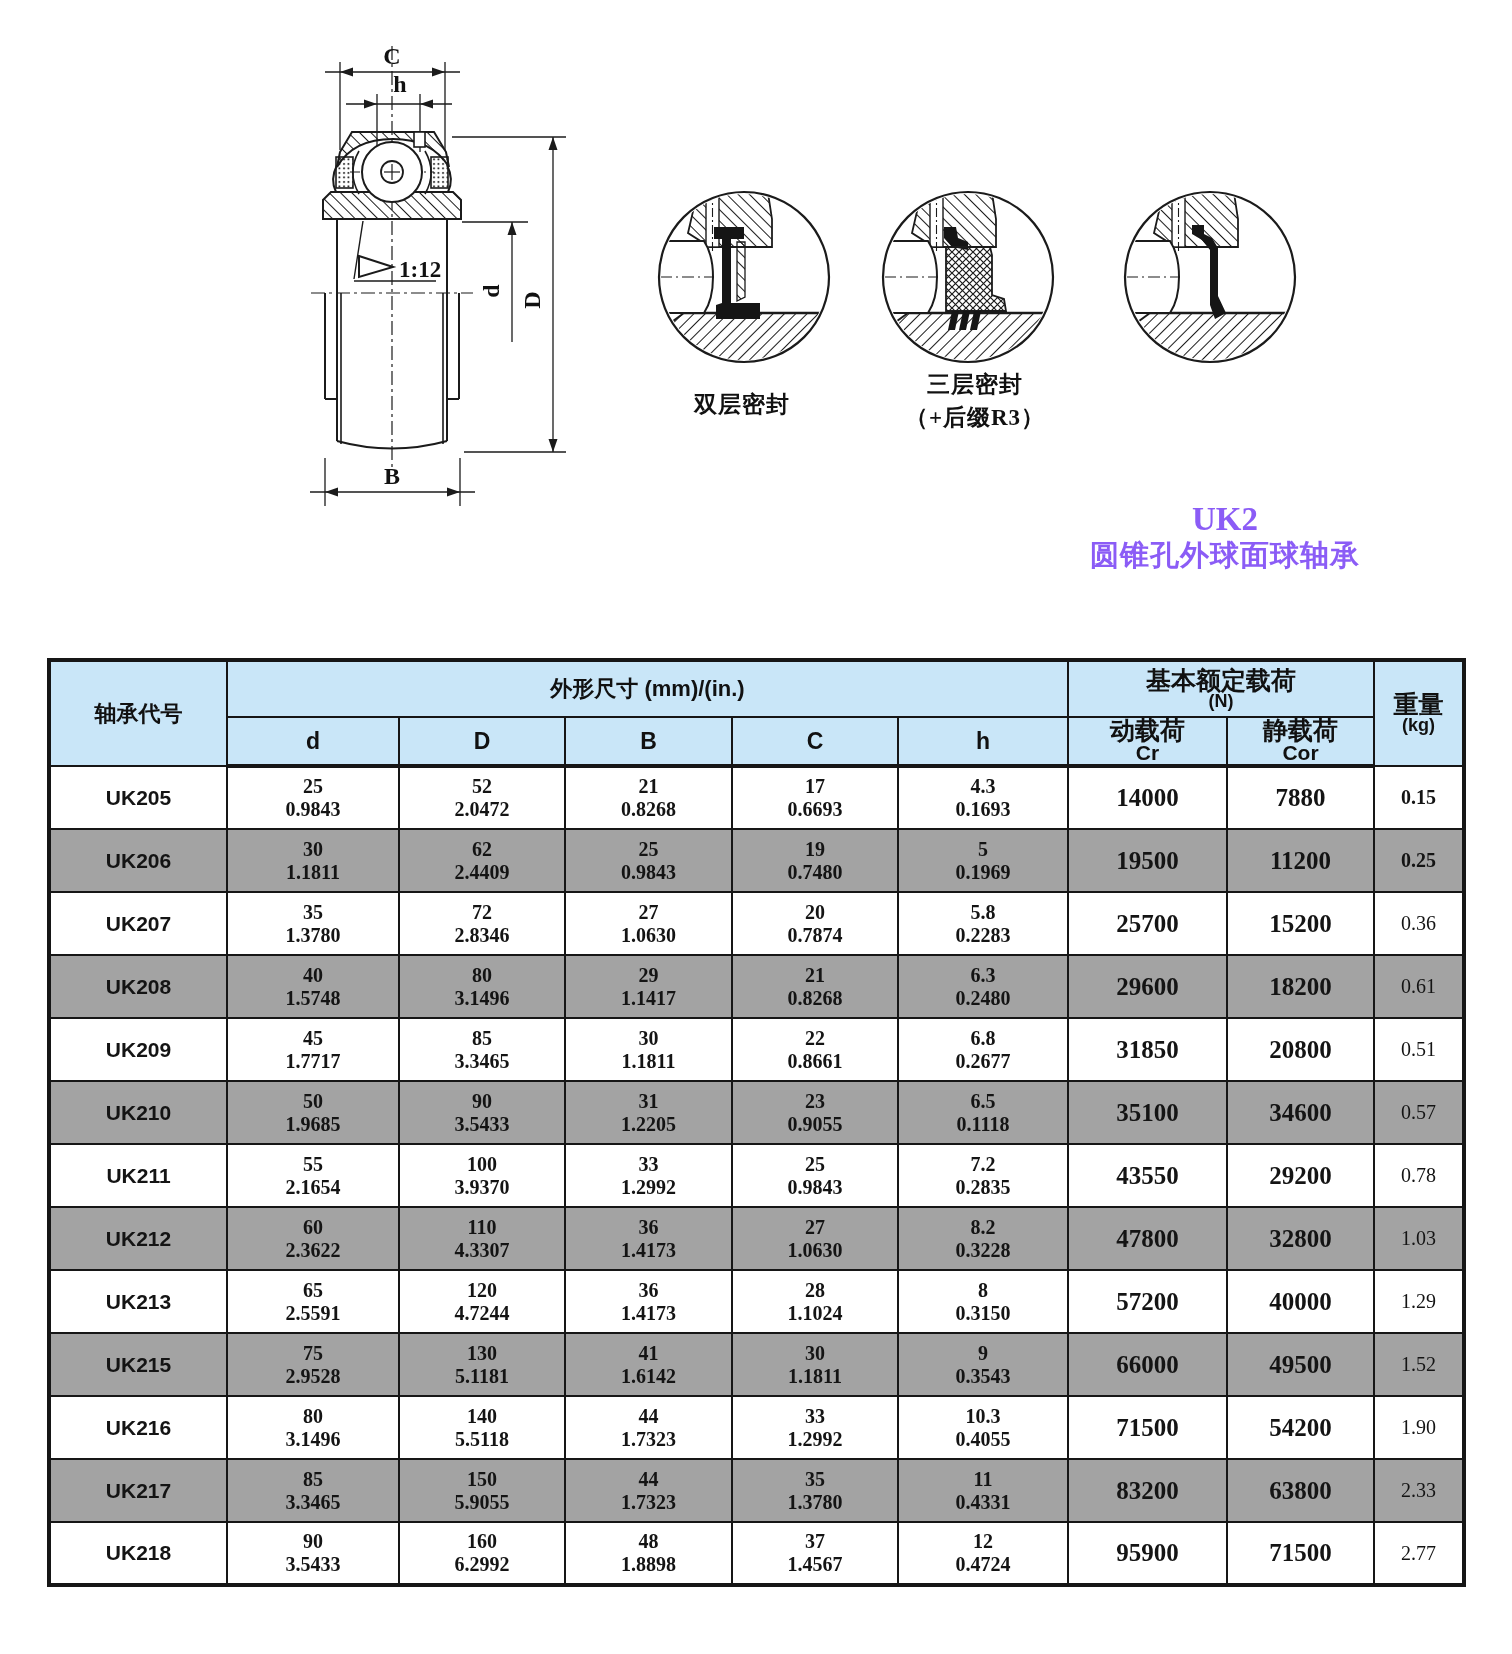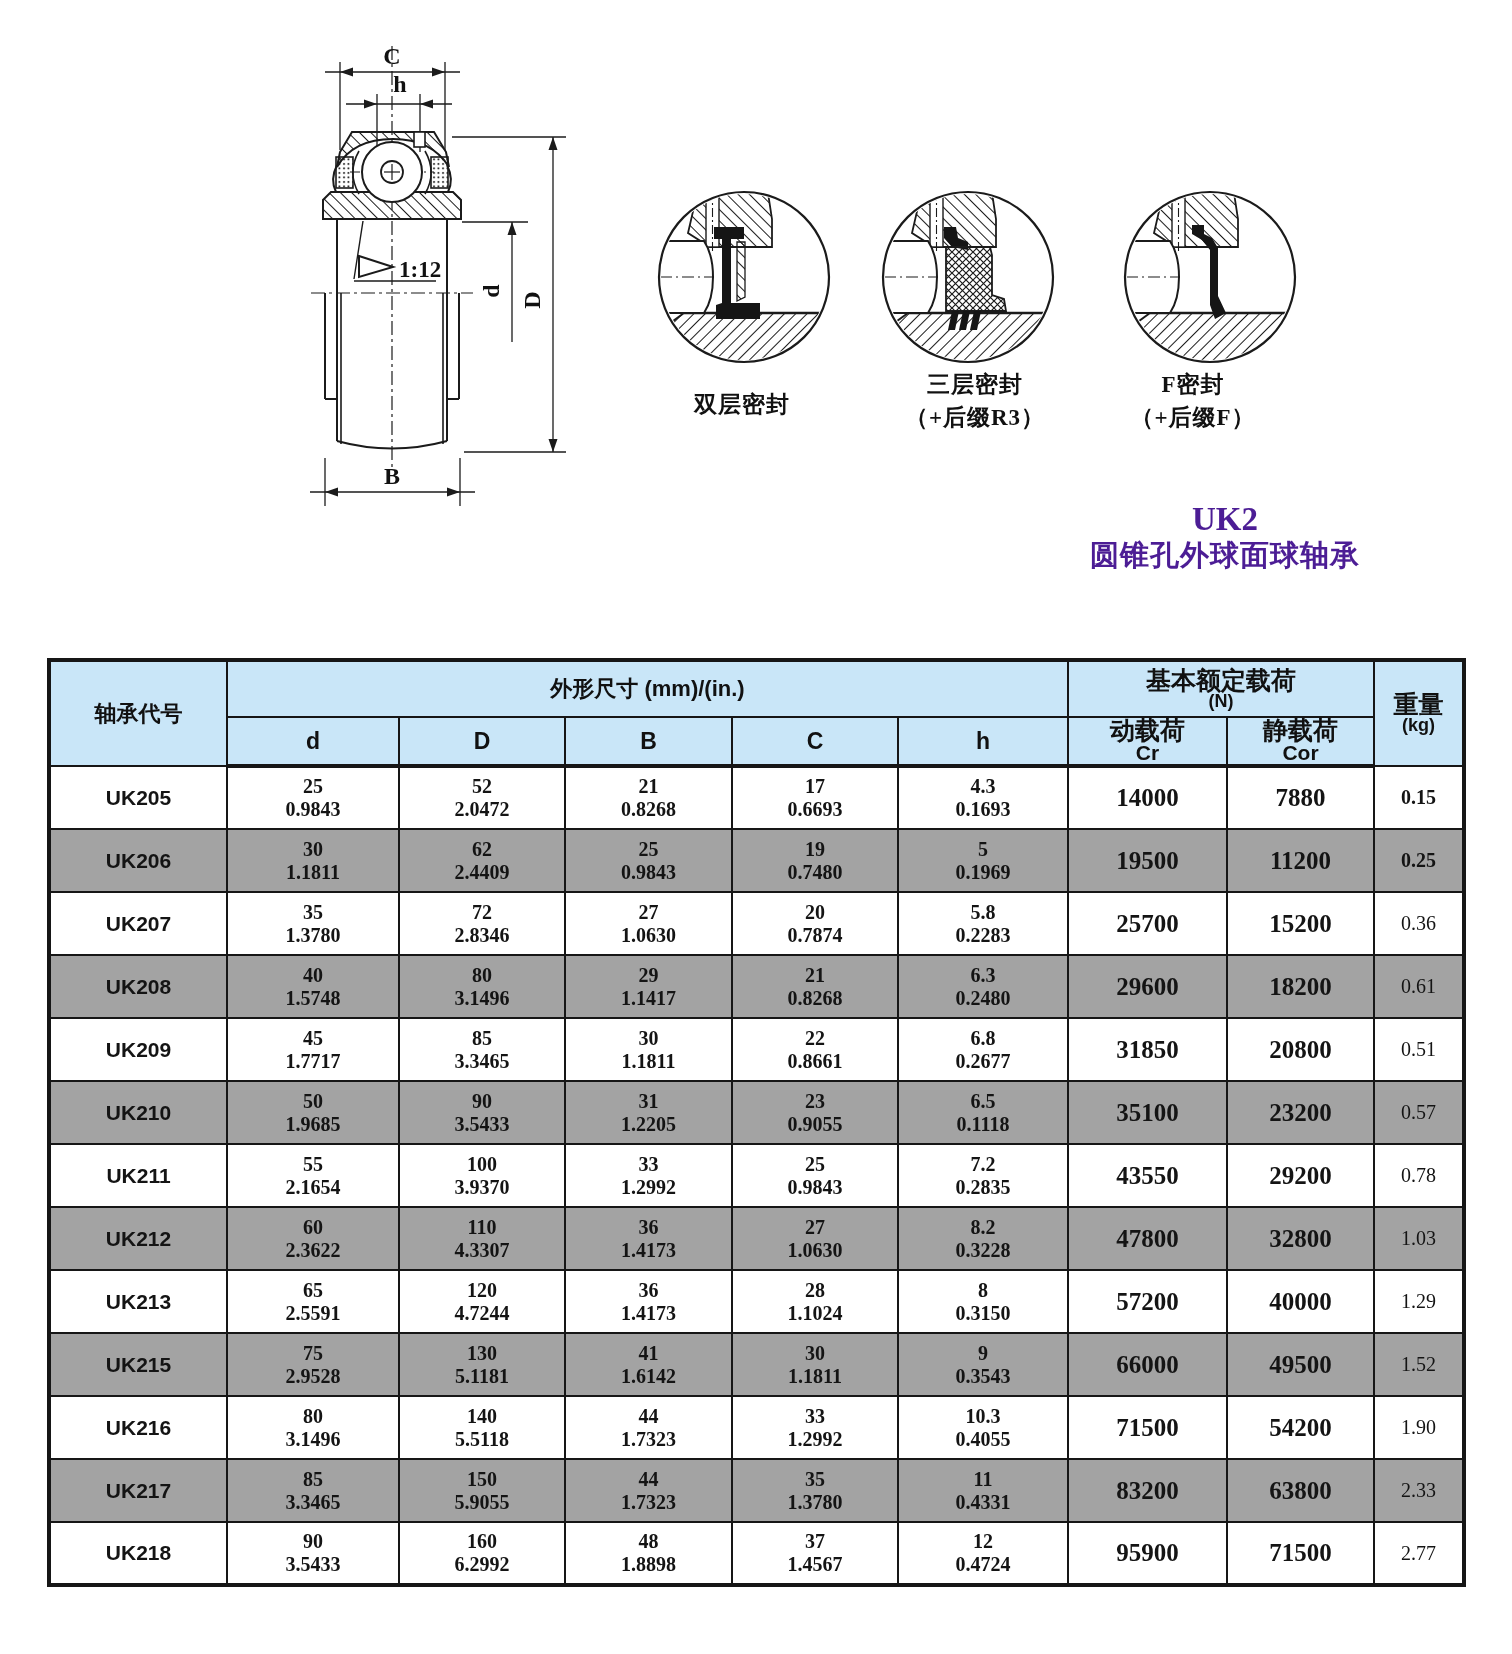--- a/index.html
+++ b/index.html
@@ -5,21 +5,21 @@
   html,body{margin:0;padding:0;background:#ffffff;}
   .page{position:relative;width:1512px;height:1654px;background:#ffffff;overflow:hidden;
         font-family:"Liberation Sans",sans-serif;color:#141414;}
   svg text{font-family:"Liberation Serif",serif;font-weight:bold;fill:#111;}
   .figure{position:absolute;left:0;top:0;}
   
   .seal-label{position:absolute;width:240px;text-align:center;
       font-family:"Liberation Serif",serif;font-weight:bold;font-size:23px;
       color:#111;letter-spacing:1px;line-height:33px;}
   
-  .series-title{position:absolute;left:1045px;top:500px;width:360px;text-align:center;color:#4c1d95;}
+  .series-title{position:absolute;left:1045px;top:500px;width:360px;text-align:center;color:#8b5cf6;}
   .series-title .t1{font-family:"Liberation Serif",serif;font-weight:bold;font-size:33px;line-height:38px;}
   .series-title .t2{font-family:"Liberation Serif",serif;font-weight:bold;font-size:29px;line-height:34px;letter-spacing:1px;}
   
   table.spec{position:absolute;left:47px;top:658px;width:1415px;border-collapse:collapse;
       table-layout:fixed;background:#fff;border:4px solid #161616;}
   table.spec th,table.spec td{border:2px solid #161616;text-align:center;vertical-align:middle;padding:0;}
   table.spec th{background:#c9e6f8;font-weight:bold;color:#111;}
   tr.hrow1{height:57px;}
   tr.hrow2{height:48px;}
   tr.hrow2 th{border-bottom-width:4px;}
@@ -207,24 +207,20 @@
     </g>
   </svg>
 
   <div class="seal-label" style="left:622px;top:388px;">
     <div>双层密封</div>
     <div></div>
   </div>
   <div class="seal-label" style="left:855px;top:368px;">
     <div>三层密封</div>
     <div>（+后缀R3）</div>
-  </div>
-  <div class="seal-label" style="left:1073px;top:368px;">
-    <div>F密封</div>
-    <div>（+后缀F）</div>
   </div>
 
   <div class="series-title">
     <div class="t1">UK2</div>
     <div class="t2">圆锥孔外球面球轴承</div>
   </div>
 
   <table class="spec">
     <colgroup>
       <col style="width:178px">
@@ -413,21 +409,21 @@
           </td>
           <td class="dim">
             <span>23</span>
             <span>0.9055</span>
           </td>
           <td class="dim">
             <span>6.5</span>
             <span>0.1118</span>
           </td>
           <td class="load">35100</td>
-          <td class="load">23200</td>
+          <td class="load">34600</td>
           <td class="wt">0.57</td>
         </tr>
         <tr>
           <td class="code">UK211</td>
           <td class="dim">
             <span>55</span>
             <span>2.1654</span>
           </td>
           <td class="dim">
             <span>100</span>

